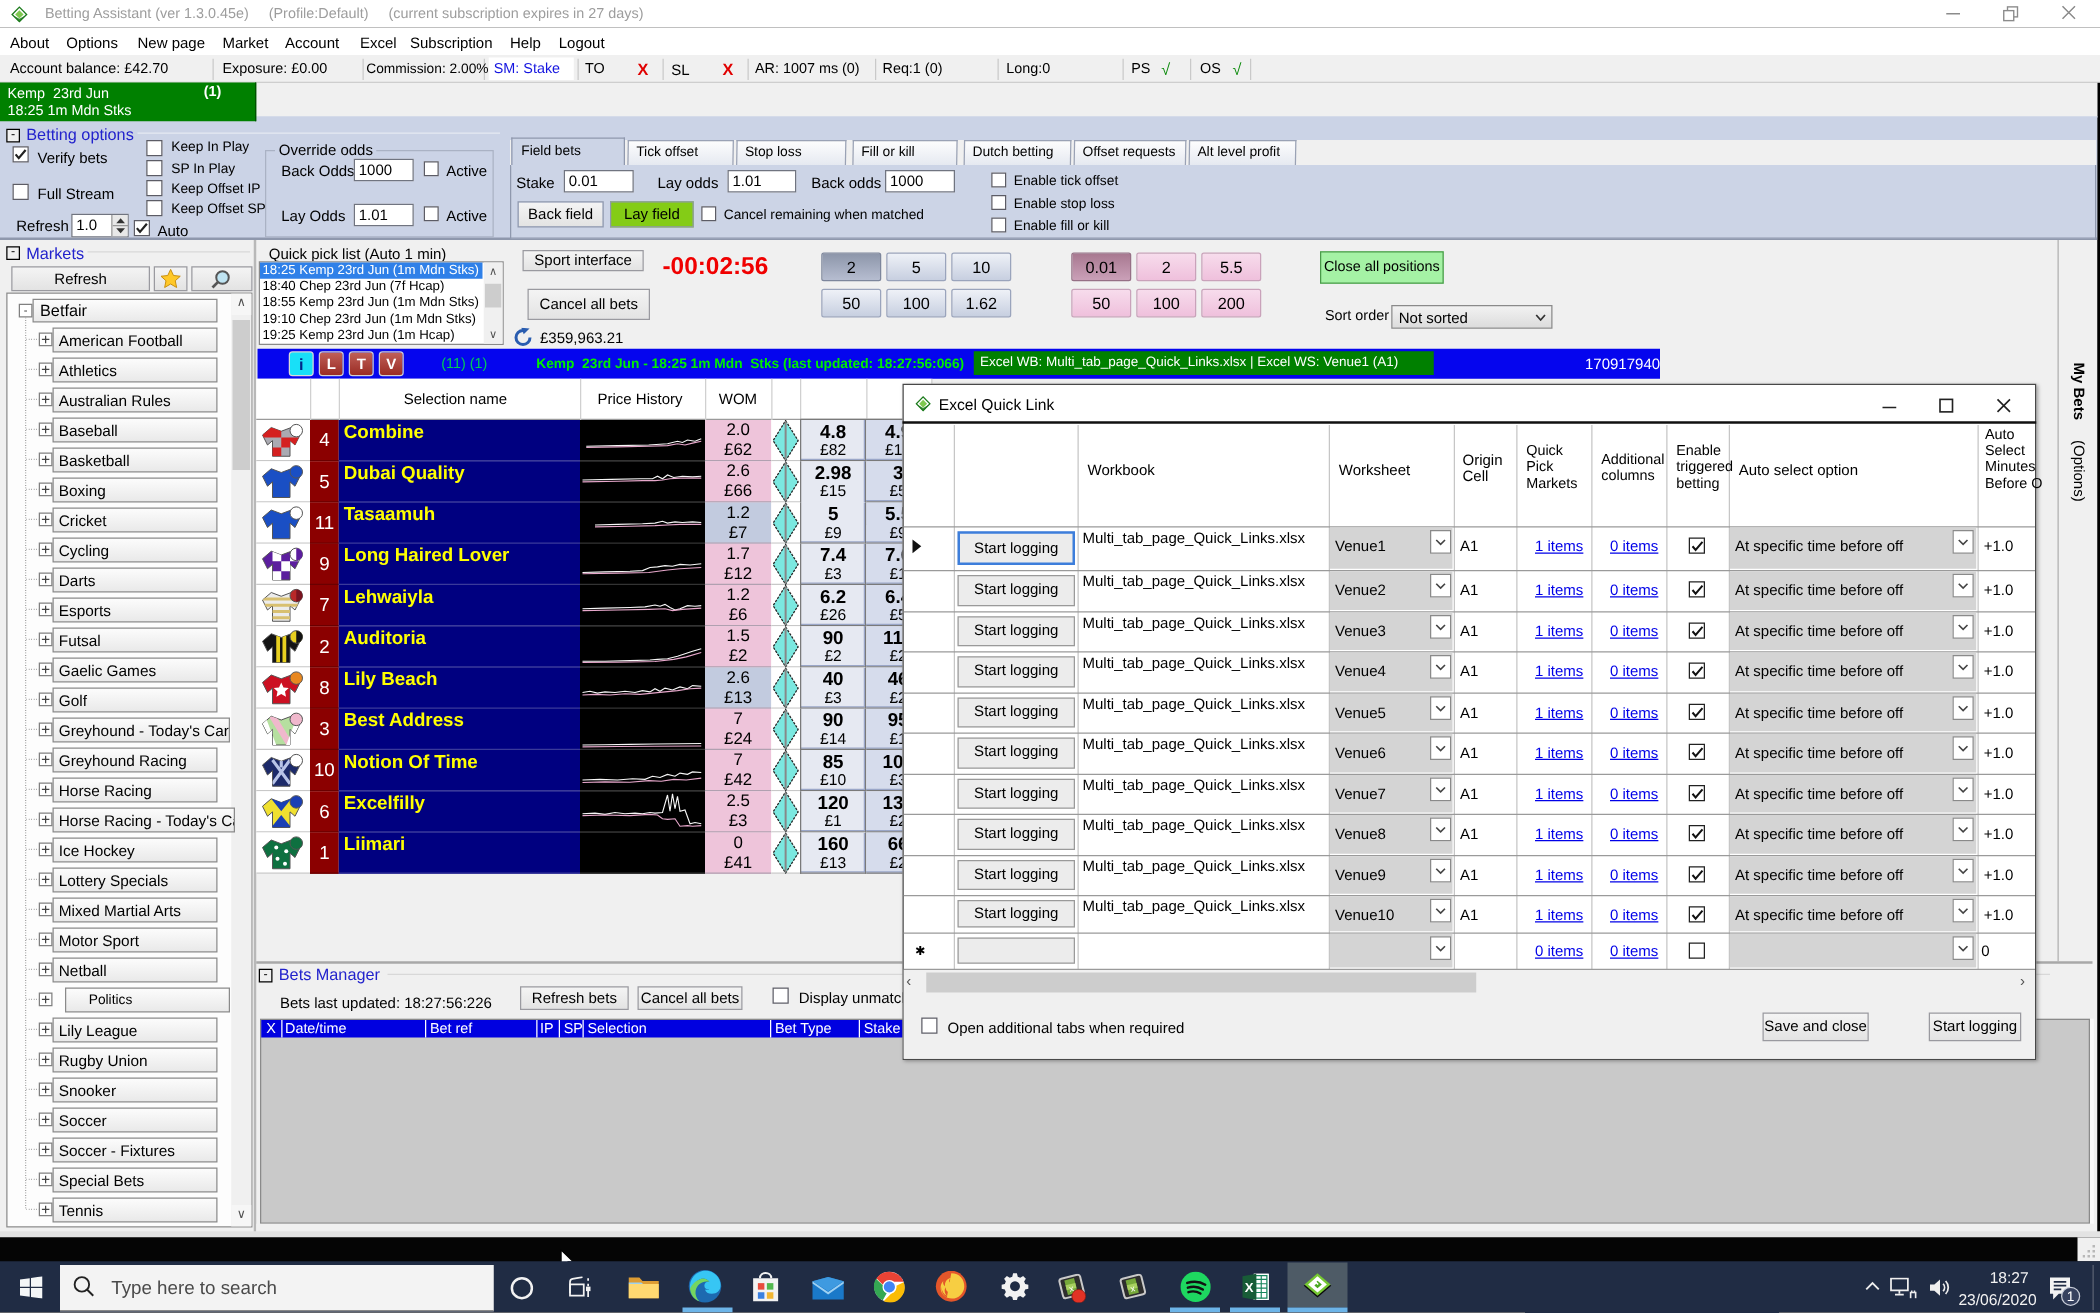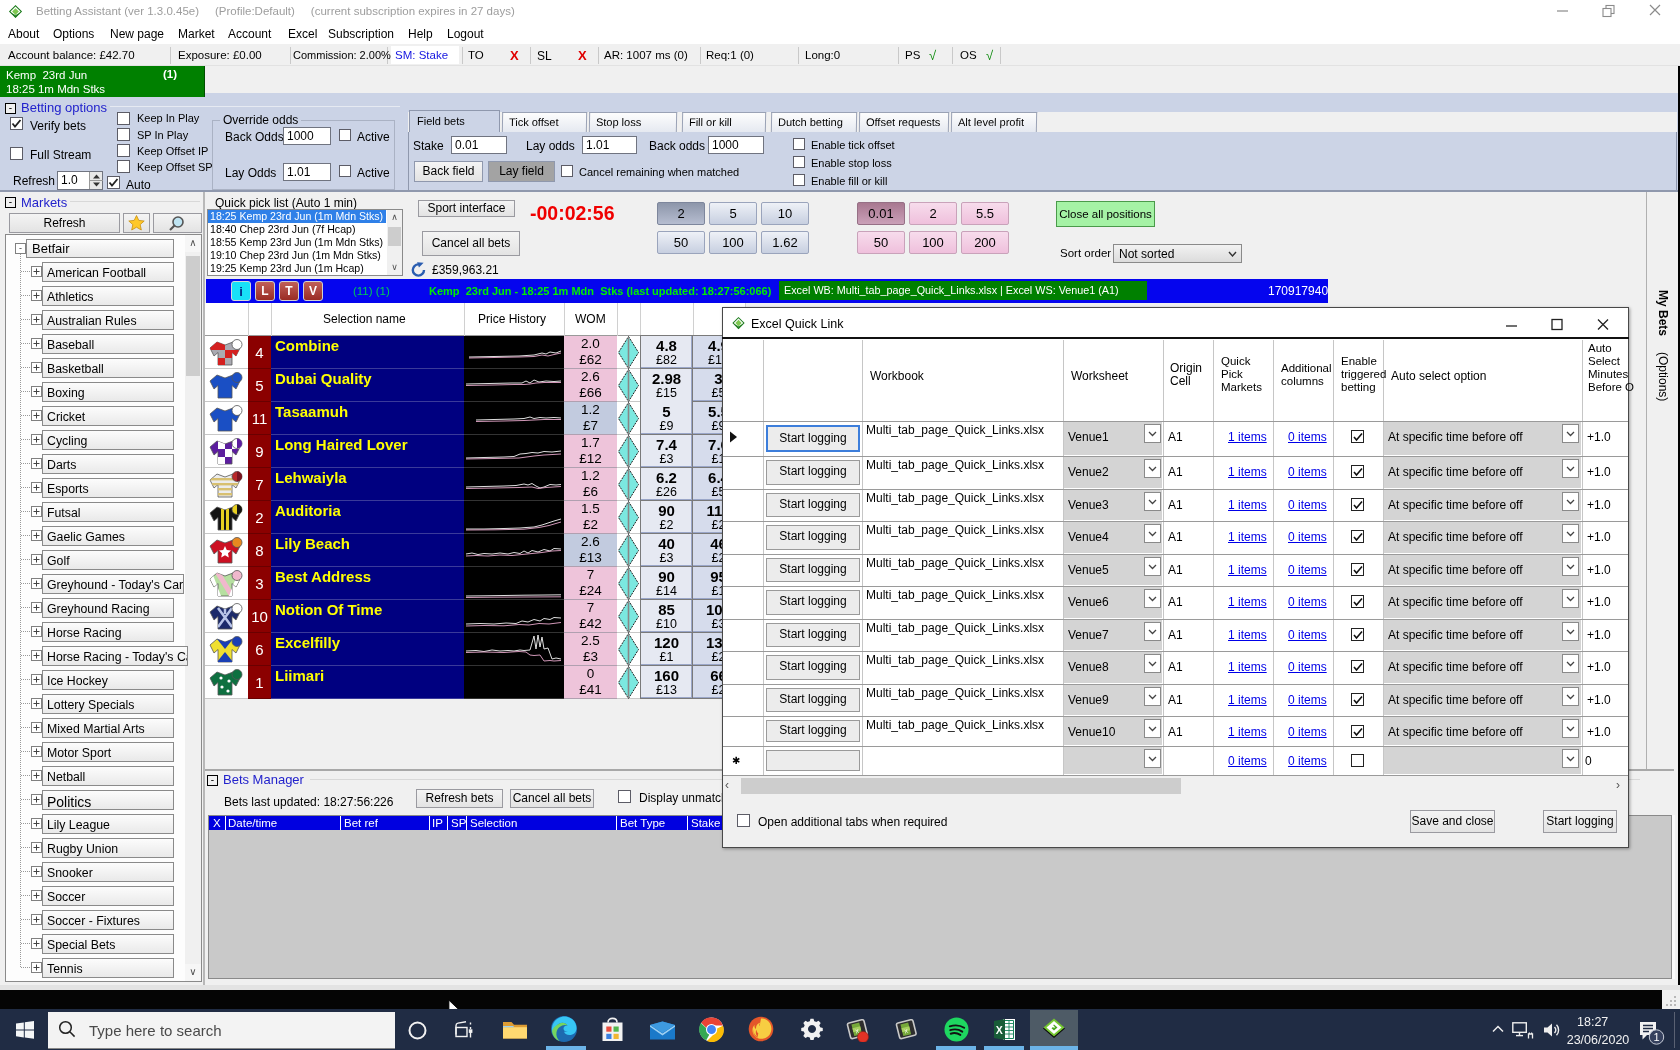--- a/index.html
+++ b/index.html
@@ -119,21 +119,21 @@
 <div class="a" style="left:951px;top:112px;width:86px;height:21px;background:linear-gradient(#fdfdfd,#e4e8f0);border:1px solid #9aa2b5;border-bottom:none;font-size:11px;padding:3px 0 0 6px;transform:skewX(-1deg)">Alt level profit</div>
 <div class="a" style="left:408px;top:132px;width:1269px;height:59px;background:#ccd4e6;border:1px solid #8f98ad;border-top:none"></div>
 <div class="a" style="left:409px;top:132px;width:89px;height:1px;background:#ccd4e6"></div>
 <div class="lbl" style="left:413px;top:139px">Stake</div>
 <div class="tb" style="left:451px;top:136px;width:56px;height:18px">0.01</div>
 <div class="lbl" style="left:526px;top:139px">Lay odds</div>
 <div class="tb" style="left:582px;top:136px;width:55px;height:18px">1.01</div>
 <div class="lbl" style="left:649px;top:139px">Back odds</div>
 <div class="tb" style="left:708px;top:136px;width:56px;height:18px">1000</div>
 <div class="btn" style="left:414px;top:161px;width:69px;height:21px;line-height:19px;border-color:#8f98ad">Back field</div>
-<div class="btn" style="left:488px;top:161px;width:67px;height:21px;line-height:19px;background:#a3a3a3;border-color:#8f98ad">Lay field</div>
+<div class="btn" style="left:488px;top:161px;width:67px;height:21px;line-height:19px;background:#84cc16;border-color:#8f98ad">Lay field</div>
 <div class="cb" style="left:561px;top:165px;width:12px;height:12px"></div>
 <div class="lbl" style="left:579px;top:166px;font-size:11px">Cancel remaining when matched</div>
 <div class="cb" style="left:793px;top:138px;width:12px;height:12px"></div>
 <div class="lbl" style="left:811px;top:139px;font-size:11px">Enable tick offset</div>
 <div class="cb" style="left:793px;top:156px;width:12px;height:12px"></div>
 <div class="lbl" style="left:811px;top:157px;font-size:11px">Enable stop loss</div>
 <div class="cb" style="left:793px;top:174px;width:12px;height:12px"></div>
 <div class="lbl" style="left:811px;top:175px;font-size:11px">Enable fill or kill</div>
 <div class="a" style="left:0;top:192px;width:205px;height:794px;background:#f0f0f0"></div>
 <div class="a" style="left:203px;top:192px;width:2px;height:794px;background:#b8b8b8"></div>
@@ -288,21 +288,21 @@
 <svg class="a" style="left:31px;top:770px" width="11" height="11" viewBox="0 0 11 11">
     <path d="M2.5,5.5 h6 M5.5,2.5 v6" stroke="#444" stroke-width="1"></path>
   </svg>
 <div class="a" style="left:21px;top:775px;width:10px;height:1px;background-image:linear-gradient(90deg,#999 1px,transparent 1px);background-size:2px 1px"></div>
 <div class="a" style="left:42px;top:766px;width:132px;height:20px;background:linear-gradient(#fcfcfc,#e9e9e9);border:1px solid #8a8a8a;font-size:12.3px;padding:3px 0 0 4px;white-space:nowrap;overflow:hidden">Netball</div>
 <div class="a" style="left:31px;top:794px;width:11px;height:11px;background:#fff;border:1px solid #808080"></div>
 <svg class="a" style="left:31px;top:794px" width="11" height="11" viewBox="0 0 11 11">
     <path d="M2.5,5.5 h6 M5.5,2.5 v6" stroke="#444" stroke-width="1"></path>
   </svg>
 <div class="a" style="left:21px;top:799px;width:10px;height:1px;background-image:linear-gradient(90deg,#999 1px,transparent 1px);background-size:2px 1px"></div>
-<div class="a" style="left:42px;top:790px;width:132px;height:20px;background:linear-gradient(#fcfcfc,#e9e9e9);border:1px solid #8a8a8a;font-size:14px;padding:3px 0 0 4px;white-space:nowrap;overflow:hidden">Politics</div>
+<div class="a" style="left:52px;top:790px;width:132px;height:20px;background:linear-gradient(#fcfcfc,#e9e9e9);border:1px solid #8a8a8a;font-size:11px;padding:3px 0 0 18px;white-space:nowrap;overflow:hidden">Politics</div>
 <div class="a" style="left:31px;top:818px;width:11px;height:11px;background:#fff;border:1px solid #808080"></div>
 <svg class="a" style="left:31px;top:818px" width="11" height="11" viewBox="0 0 11 11">
     <path d="M2.5,5.5 h6 M5.5,2.5 v6" stroke="#444" stroke-width="1"></path>
   </svg>
 <div class="a" style="left:21px;top:823px;width:10px;height:1px;background-image:linear-gradient(90deg,#999 1px,transparent 1px);background-size:2px 1px"></div>
 <div class="a" style="left:42px;top:814px;width:132px;height:20px;background:linear-gradient(#fcfcfc,#e9e9e9);border:1px solid #8a8a8a;font-size:12.3px;padding:3px 0 0 4px;white-space:nowrap;overflow:hidden">Lily League</div>
 <div class="a" style="left:31px;top:842px;width:11px;height:11px;background:#fff;border:1px solid #808080"></div>
 <svg class="a" style="left:31px;top:842px" width="11" height="11" viewBox="0 0 11 11">
     <path d="M2.5,5.5 h6 M5.5,2.5 v6" stroke="#444" stroke-width="1"></path>
   </svg>
@@ -1204,20 +1204,20 @@
     <line x1="4" y1="13.6" x2="11" y2="13.6" stroke="#eee" stroke-width="1.4"></line>
     <line x1="7.5" y1="10.5" x2="7.5" y2="13" stroke="#eee" stroke-width="1.4"></line>
     <rect x="15.5" y="10" width="6" height="6.5" fill="#202c44"></rect>
     <path d="M16.5,16.5 v-4.5 h4 v4.5" fill="none" stroke="#eee" stroke-width="1.3"></path>
     <path d="M17.4,12 v-1.6 M19.6,12 v-1.6" stroke="#eee" stroke-width="1.2"></path>
   </svg>
 <svg class="a" style="left:1543px;top:1022px" width="19" height="16" viewBox="0 0 19 16">
     <polygon points="1,5.5 4.5,5.5 9,1.5 9,14.5 4.5,10.5 1,10.5" fill="#eee"></polygon>
     <path d="M11.5,5 A4.5,4.5 0 0 1 11.5,11 M13.5,2.8 A7.5,7.5 0 0 1 13.5,13.2" stroke="#eee" stroke-width="1.4" fill="none"></path>
   </svg>
-<div class="a" style="left:1577px;top:1015px;width:46px;text-align:left;font-size:12.5px;color:#f2f2f2">18:27</div>
+<div class="a" style="left:1577px;top:1015px;width:46px;text-align:right;font-size:12.5px;color:#f2f2f2">18:27</div>
 <div class="a" style="left:1562px;top:1033px;width:72px;text-align:center;font-size:12.5px;color:#f2f2f2">23/06/2020</div>
 <svg class="a" style="left:1638px;top:1020px" width="27" height="26" viewBox="0 0 27 26">
     <path d="M2,2 h16 v13 h-9 l-4.5,4.5 v-4.5 h-2.5 Z" fill="#f2f2f2"></path>
     <path d="M5,5.5 h10 M5,8.5 h10 M5,11.5 h6" stroke="#202c44" stroke-width="1.5"></path>
     <circle cx="18.5" cy="17" r="7.2" fill="#36415e" stroke="#c8cdd8" stroke-width="1"></circle>
     <text x="18.5" y="21" font-size="11" text-anchor="middle" fill="#fff" font-family="Liberation Sans">1</text>
   </svg>
 <div class="a" style="left:1674px;top:1012px;width:1px;height:36px;background:#5a6172"></div>
 </body></html>

